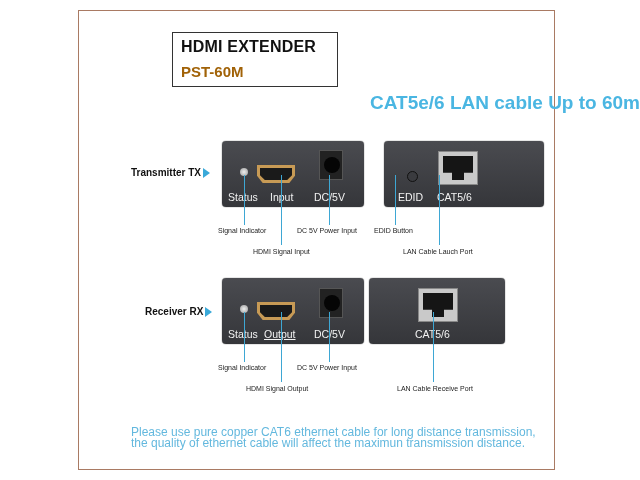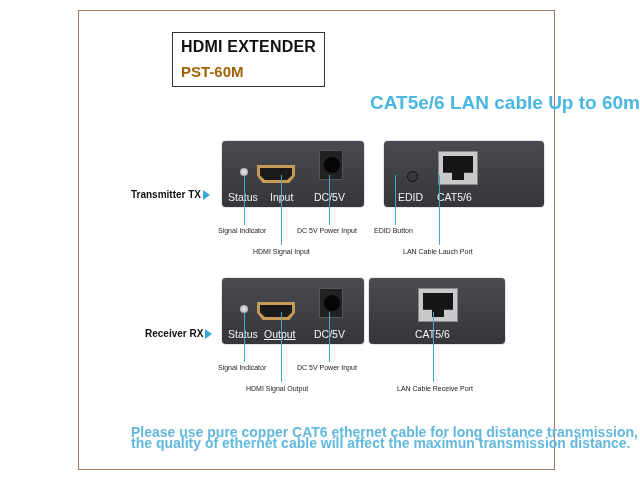--- a/index.html
+++ b/index.html
@@ -1,36 +1,36 @@
 <!DOCTYPE html>
 <html><head>
 <meta charset="utf-8">
 <style>
   html,body{margin:0;padding:0;background:#ffffff;}
   body{width:640px;height:480px;position:relative;overflow:hidden;font-family:"Liberation Sans",sans-serif;}
   .frame{position:absolute;left:78px;top:10px;width:477px;height:460px;border:1.5px solid #a97a63;box-sizing:border-box;}
-  .titlebox{position:absolute;left:172px;top:32px;width:153px;height:55px;border:1px solid #333;box-sizing:border-box;}
+  .titlebox{position:absolute;left:172px;top:32px;width:166px;height:55px;border:1px solid #333;box-sizing:border-box;}
   .title1{position:absolute;left:8px;top:5px;font-size:16px;font-weight:bold;color:#111;letter-spacing:0.2px;}
   .title2{position:absolute;left:8px;top:30px;font-size:15px;font-weight:bold;color:#a16207;}
   .heading{position:absolute;left:0;width:640px;top:92px;text-align:right;font-size:19px;font-weight:bold;color:#4ab6e2;}
-  .rowlabel{position:absolute;font-size:10px;font-weight:bold;color:#111;margin-top:22px;}
+  .rowlabel{position:absolute;font-size:10px;font-weight:bold;color:#111;}
   .tri{display:inline-block;width:0;height:0;border-top:5px solid transparent;border-bottom:5px solid transparent;border-left:7px solid #3aa9d9;margin-left:2px;vertical-align:middle;}
   .dev{position:absolute;background:linear-gradient(#4a4b50,#35363a);border-radius:4px;box-shadow:0 0 1px #000;}
   .led{position:absolute;width:8px;height:8px;border-radius:50%;background:radial-gradient(#eee,#9a9a9a);}
   .hdmi{position:absolute;width:38px;height:18px;background:#c79a55;clip-path:polygon(0 0,100% 0,100% 60%,85% 100%,15% 100%,0 60%);}
   .hdmi-in{position:absolute;left:3px;top:3px;width:32px;height:12px;background:#1a1a1a;clip-path:polygon(0 0,100% 0,100% 60%,85% 100%,15% 100%,0 60%);}
   .dc{position:absolute;width:24px;height:30px;background:#222;border:1px solid #555;box-sizing:border-box;}
   .dc-hole{position:absolute;left:4px;top:6px;width:16px;height:16px;border-radius:50%;background:#050505;}
   .eth{position:absolute;width:40px;height:34px;background:#c9c9c9;border:1px solid #888;box-sizing:border-box;}
   .eth-in{position:absolute;left:4px;top:4px;width:30px;height:24px;background:#151515;clip-path:polygon(0 0,100% 0,100% 70%,70% 70%,70% 100%,30% 100%,30% 70%,0 70%);}
   .btn{position:absolute;width:9px;height:9px;border-radius:50%;border:1.5px solid #111;background:#3a3b3f;}
   .plabel{position:absolute;font-size:10.5px;color:#f2f2f2;}
   .line{position:absolute;width:1px;background:#3ea7d4;}
   .callout{position:absolute;font-size:7px;color:#222;white-space:nowrap;}
-  .note{position:absolute;left:131px;top:427px;font-size:14px;font-weight:bold;color:#63b8de;line-height:11px;}
+  .note{position:absolute;left:131px;top:427px;font-size:12px;font-weight:normal;color:#63b8de;line-height:11px;}
 </style>
 </head>
 <body>
 
 <div class="frame"></div>
 
 <div class="titlebox">
   <div class="title1">HDMI EXTENDER</div>
   <div class="title2">PST-60M</div>
 </div>

